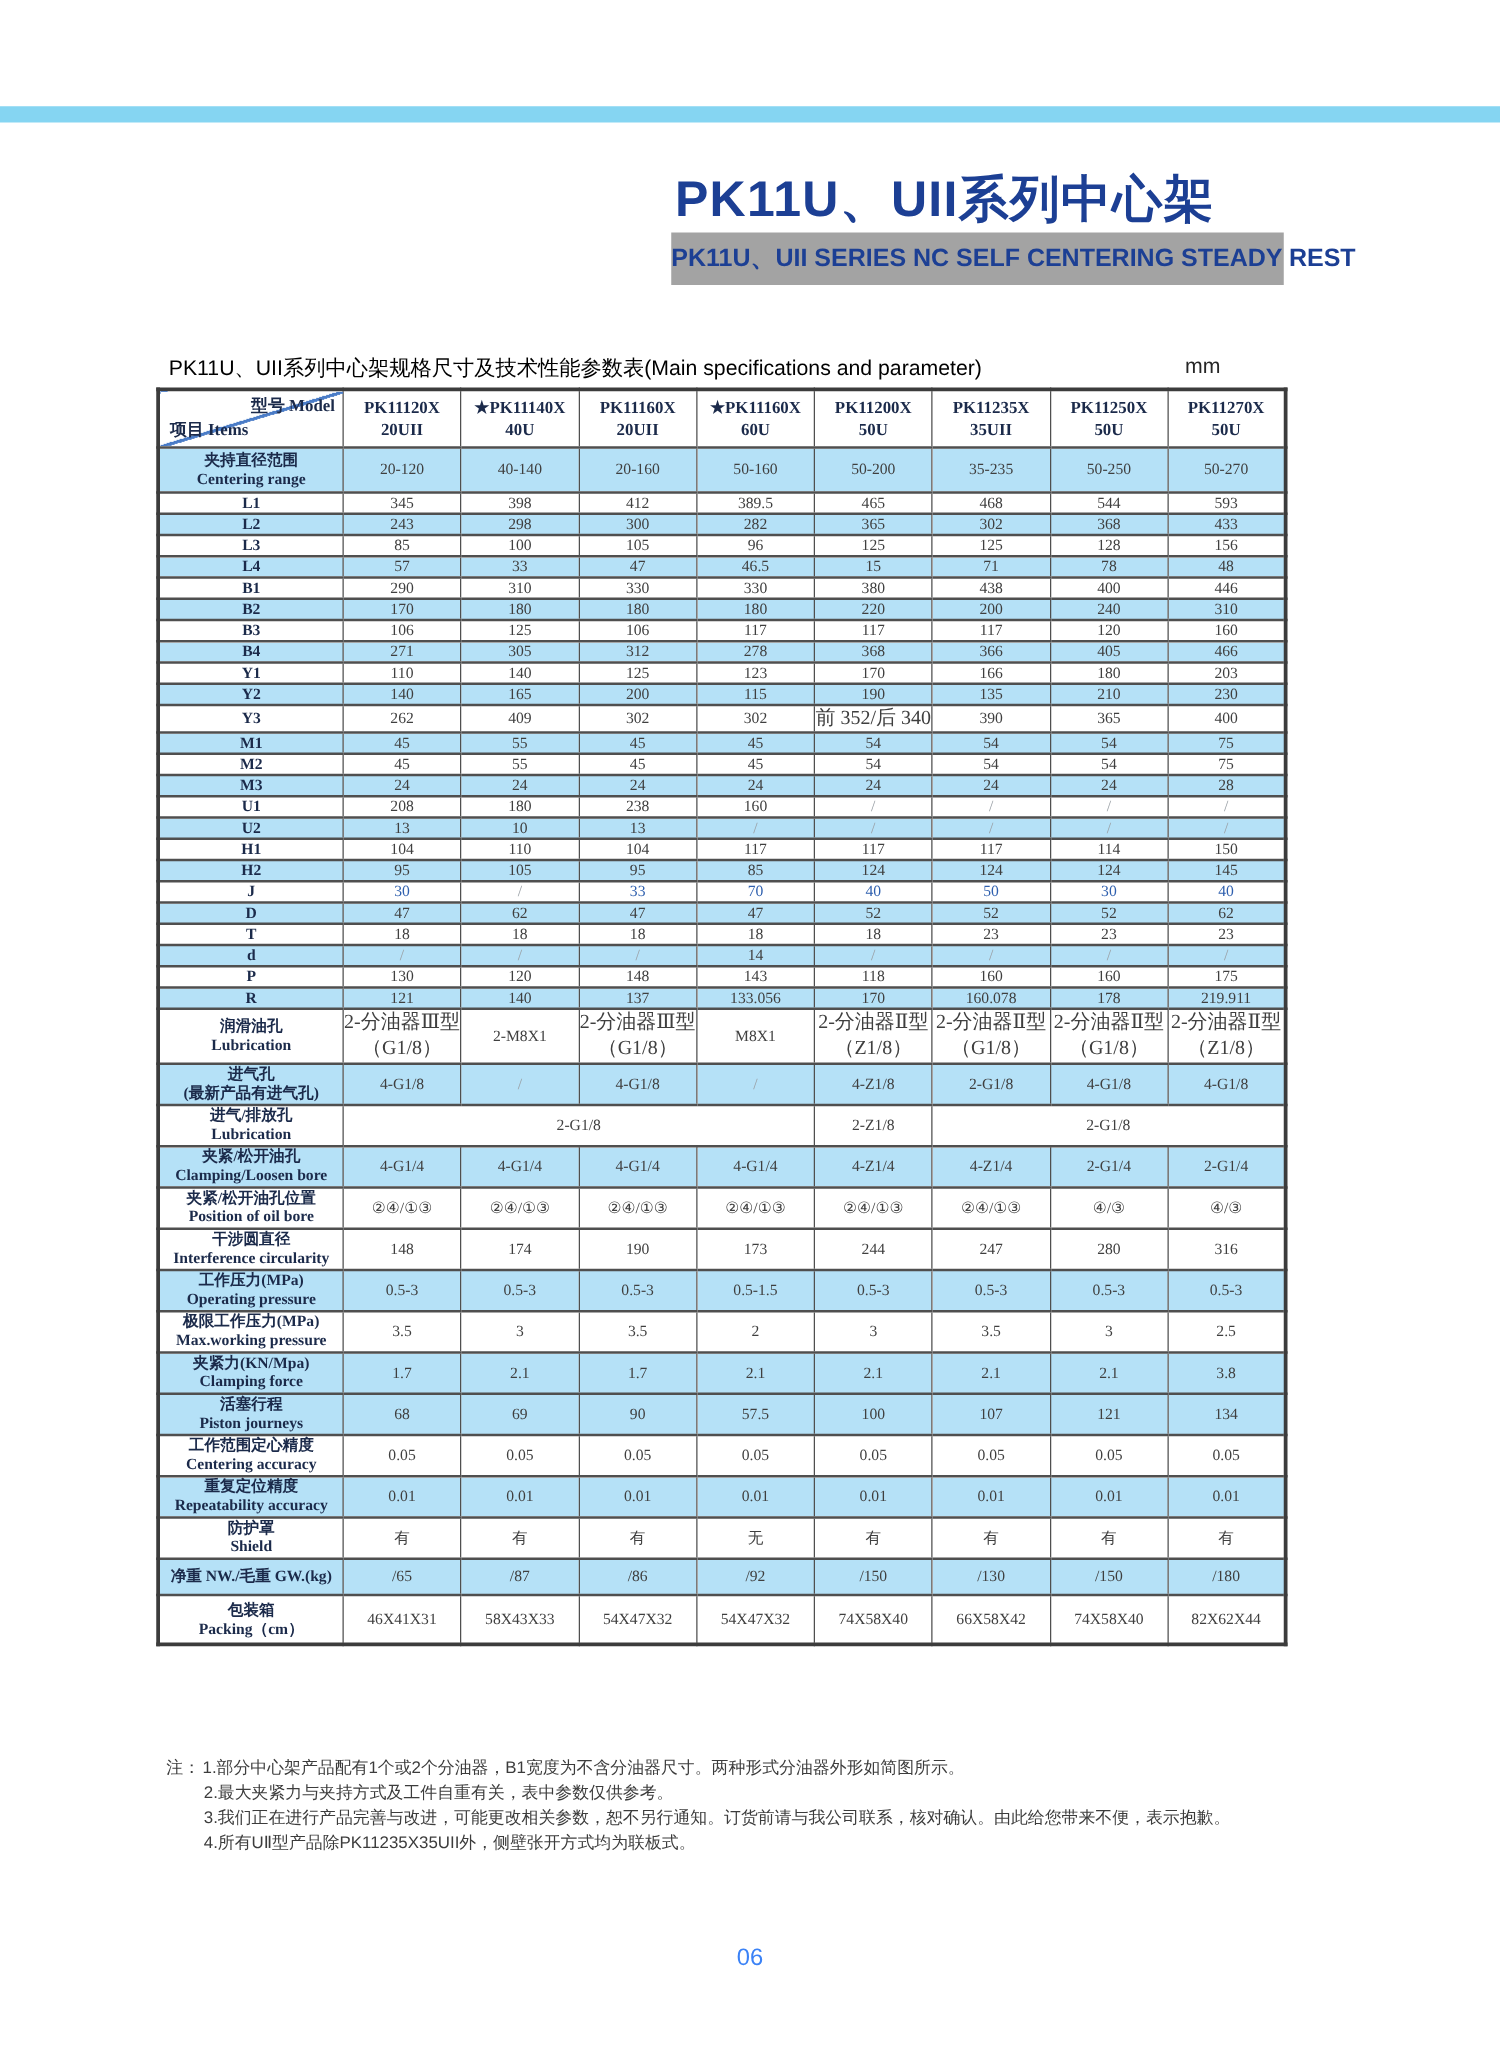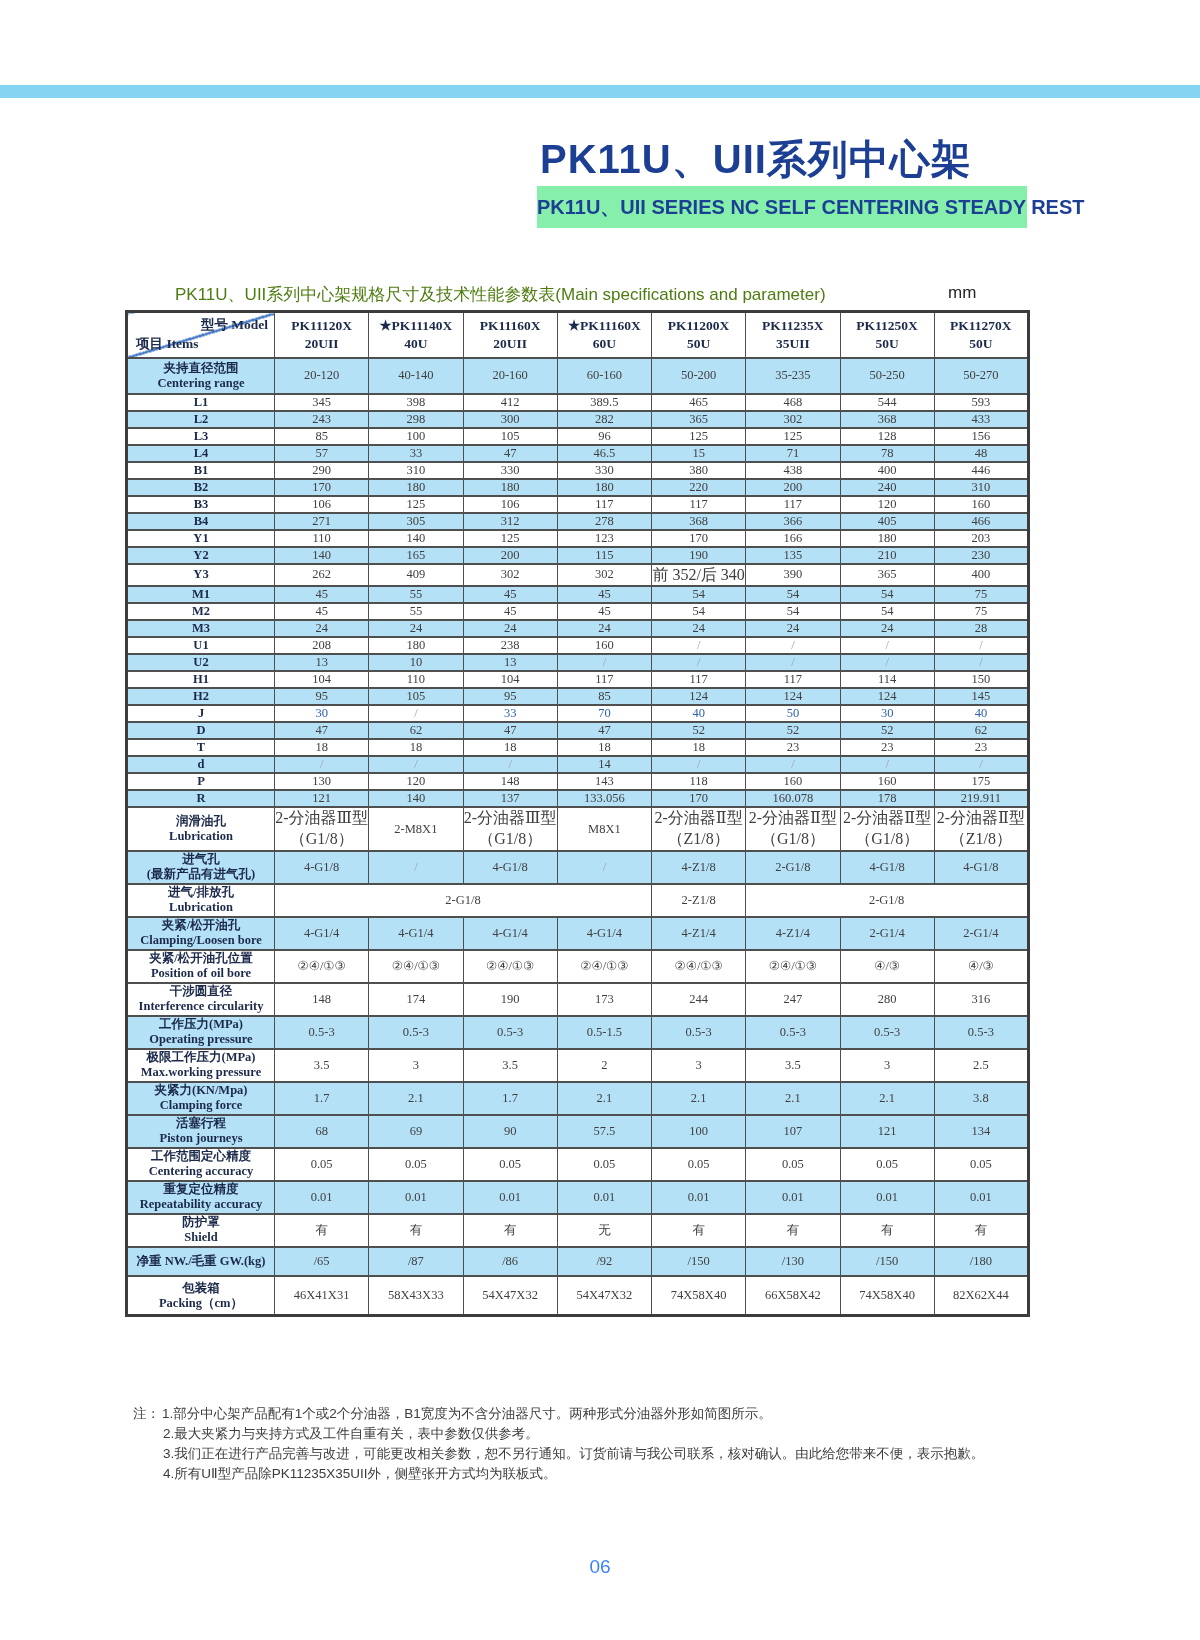--- a/index.html
+++ b/index.html
@@ -7,24 +7,24 @@
     position:relative; width:1200px; height:1640px; background:#ffffff;
     font-family:"Liberation Sans","DejaVu Sans",sans-serif; overflow:hidden;
   }
   .topbar { position:absolute; left:0; top:85px; width:1200px; height:13px; background:#85d5f2; }
   .title {
     position:absolute; left:540px; top:132px; font-size:40px; font-weight:bold;
     color:#1c3f94; letter-spacing:1px; white-space:nowrap;
   }
   .banner {
     position:absolute; left:537px; top:186px; width:490px; height:42px;
-    background:#86efac; color:#1c3f94; font-weight:bold; font-size:20px;
+    background:#a3a3a3; color:#1c3f94; font-weight:bold; font-size:20px;
     text-align:center; line-height:42px; white-space:nowrap;
   }
-  .caption { position:absolute; left:135px; top:283px; font-size:17px; color:#4d7c0f; white-space:nowrap;margin-left:40px; }
+  .caption { position:absolute; left:135px; top:283px; font-size:17px; color:#000000; white-space:nowrap; }
   .unit { position:absolute; left:948px; top:283px; font-size:17px; color:#262626; }
 
   table.spec {
     position:absolute; left:125px; top:310px; width:905px;
     border-collapse:collapse; table-layout:fixed;
     font-family:"Liberation Serif","DejaVu Serif",serif;
     border:3px solid #3c3c3c;
   }
   table.spec td, table.spec th { border:solid #4f4f4f; border-width:2.2px 1.4px; padding:0; overflow:hidden; }
   tr.shaded { background:#b5e1f7; }
@@ -113,21 +113,21 @@
       </thead>
       <tbody>
         <tr class="shaded" style="height: 36px;">
           <th class="rowlabel">
             <div>夹持直径范围</div>
             <div>Centering range</div>
           </th>
           <td class="val">20-120</td>
           <td class="val">40-140</td>
           <td class="val">20-160</td>
-          <td class="val">60-160</td>
+          <td class="val">50-160</td>
           <td class="val">50-200</td>
           <td class="val">35-235</td>
           <td class="val">50-250</td>
           <td class="val">50-270</td>
         </tr>
         <tr style="height: 17px;">
           <th class="rowlabel">L1</th>
           <td class="val">345</td>
           <td class="val">398</td>
           <td class="val">412</td>

